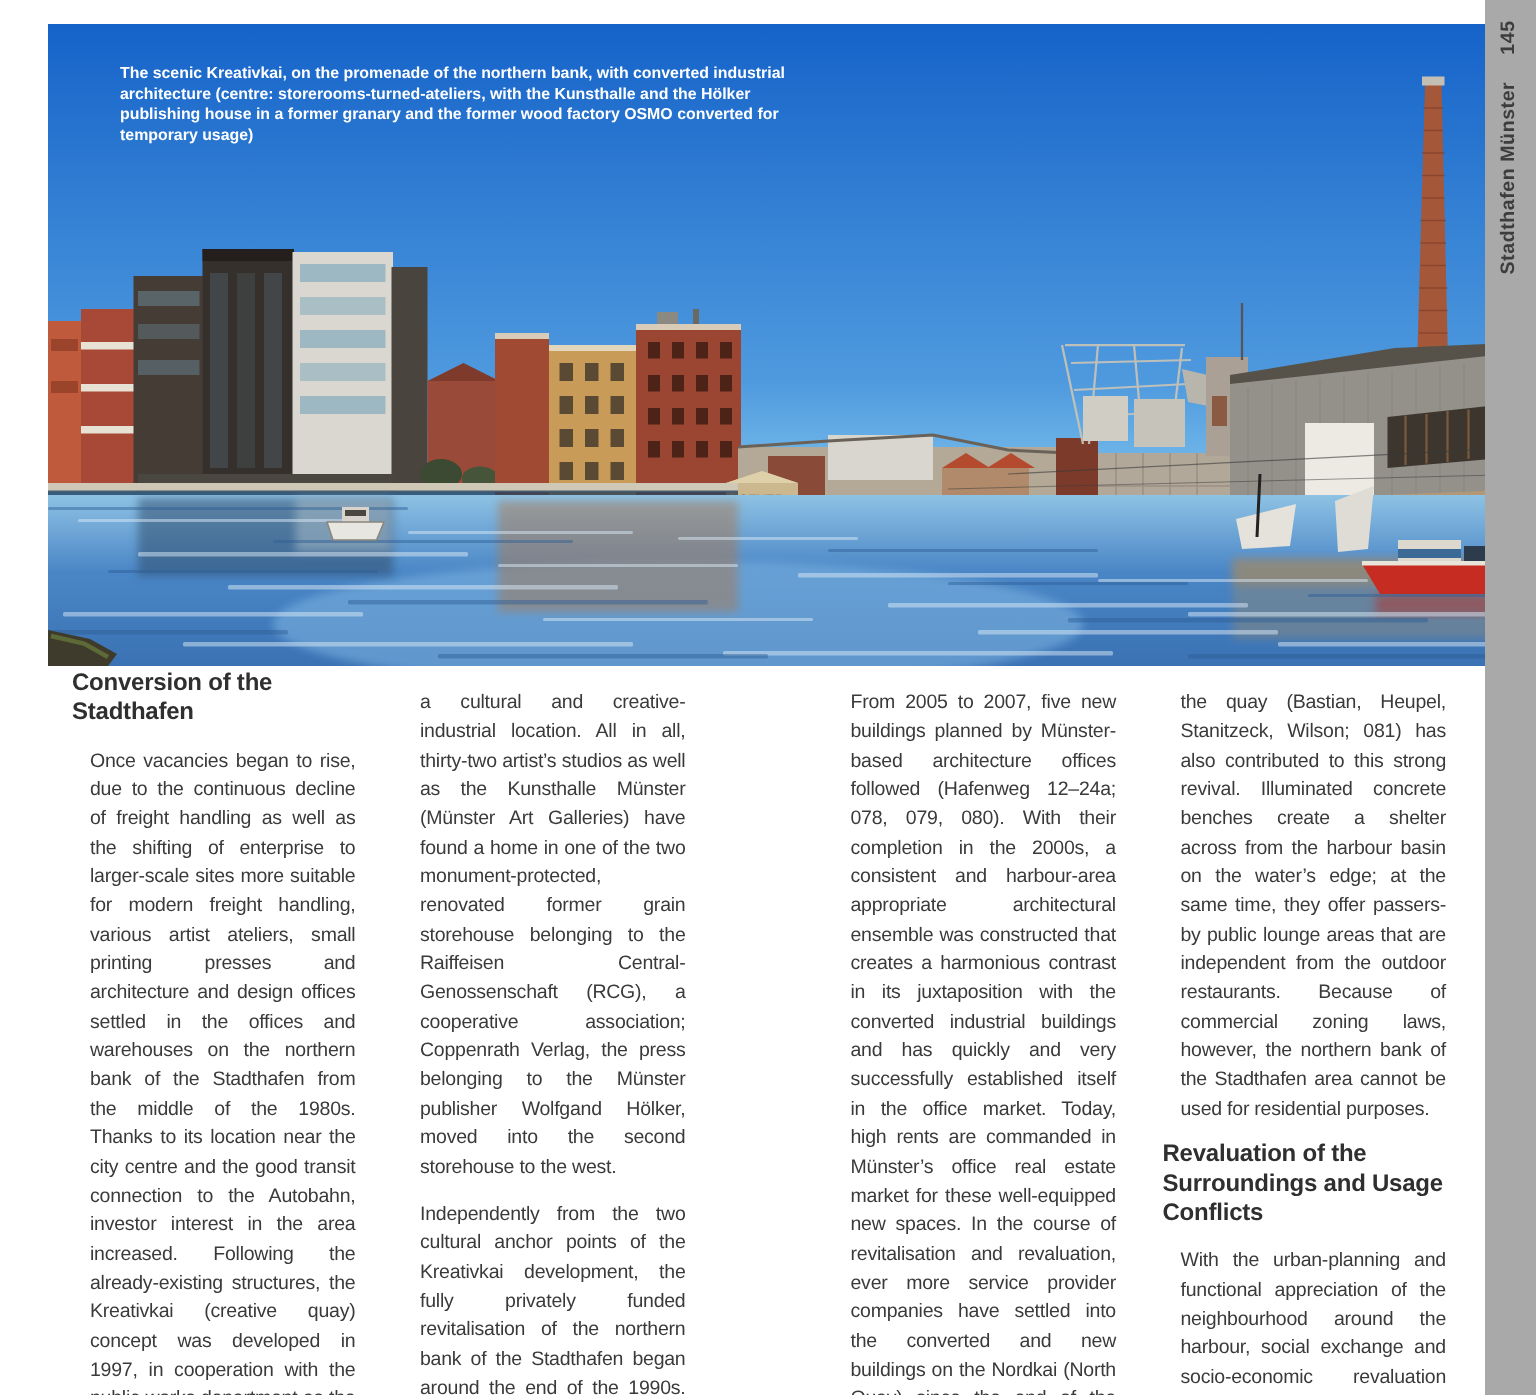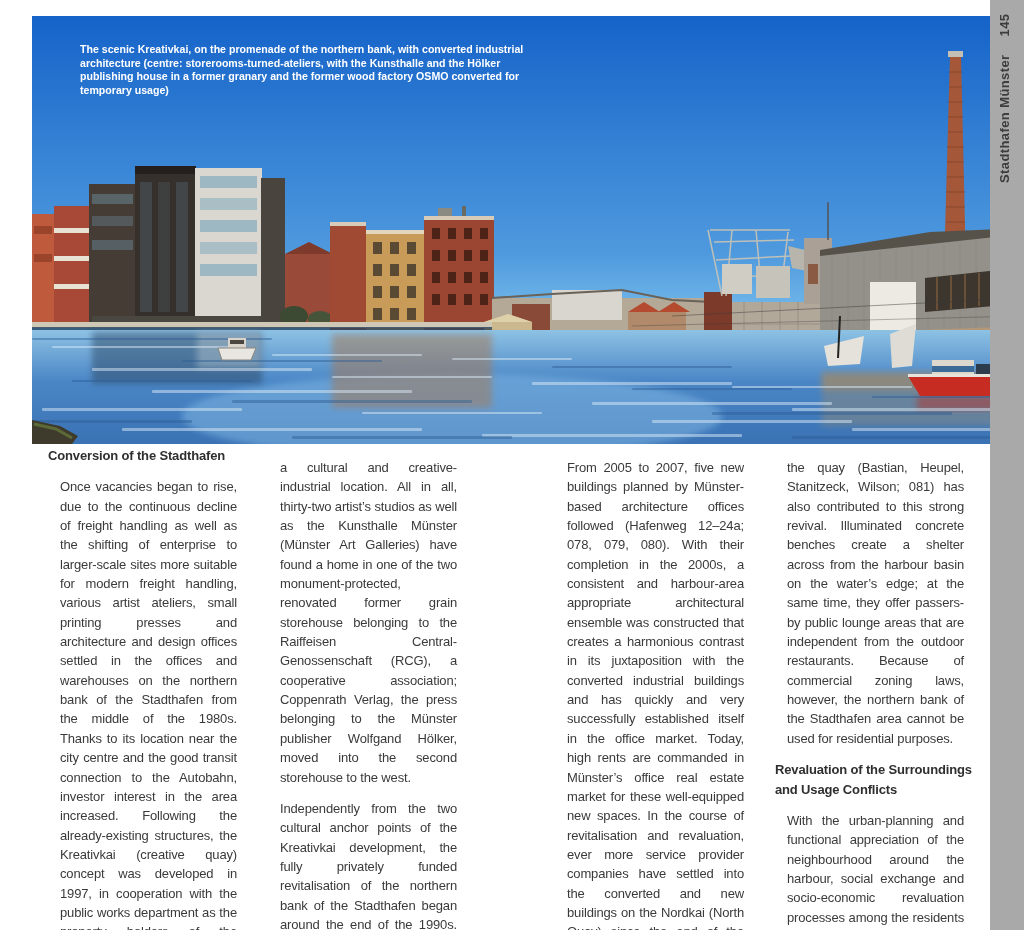--- a/index.html
+++ b/index.html
@@ -13,21 +13,21 @@
   
   .sidebar{position:absolute;left:990px;top:0;width:34px;height:930px;background:#a9a9a9;}
   .side-rot{position:absolute;left:997px;top:183px;transform:rotate(-90deg);
             transform-origin:top left;white-space:nowrap;font-size:13px;font-weight:bold;
             color:#3d3d3d;letter-spacing:0.4px;}
   .side-gap{display:inline-block;width:18px;}
   
   .col{position:absolute;top:446px;width:201px;color:#3a3a3a;font-size:13px;
        line-height:19.35px;text-align:justify;letter-spacing:-0.15px;}
   .col p{margin:12px;}
-  .col h3{margin:0;font-size:13px;line-height:19.35px;text-align:left;color:#2f2f2f;}
+  .col h3{margin:0;font-size:16px;line-height:19.35px;text-align:left;color:#2f2f2f;}
   .col .h2b{margin-top:2px;}
   .c1{left:48px;} .c2{left:268px;} .c3{left:555px;} .c4{left:775px;}
 </style>
 </head>
 <body>
 
 <div class="page">
 
   <figure class="photo">
     <svg width="990" height="428" viewBox="0 0 990 428">

